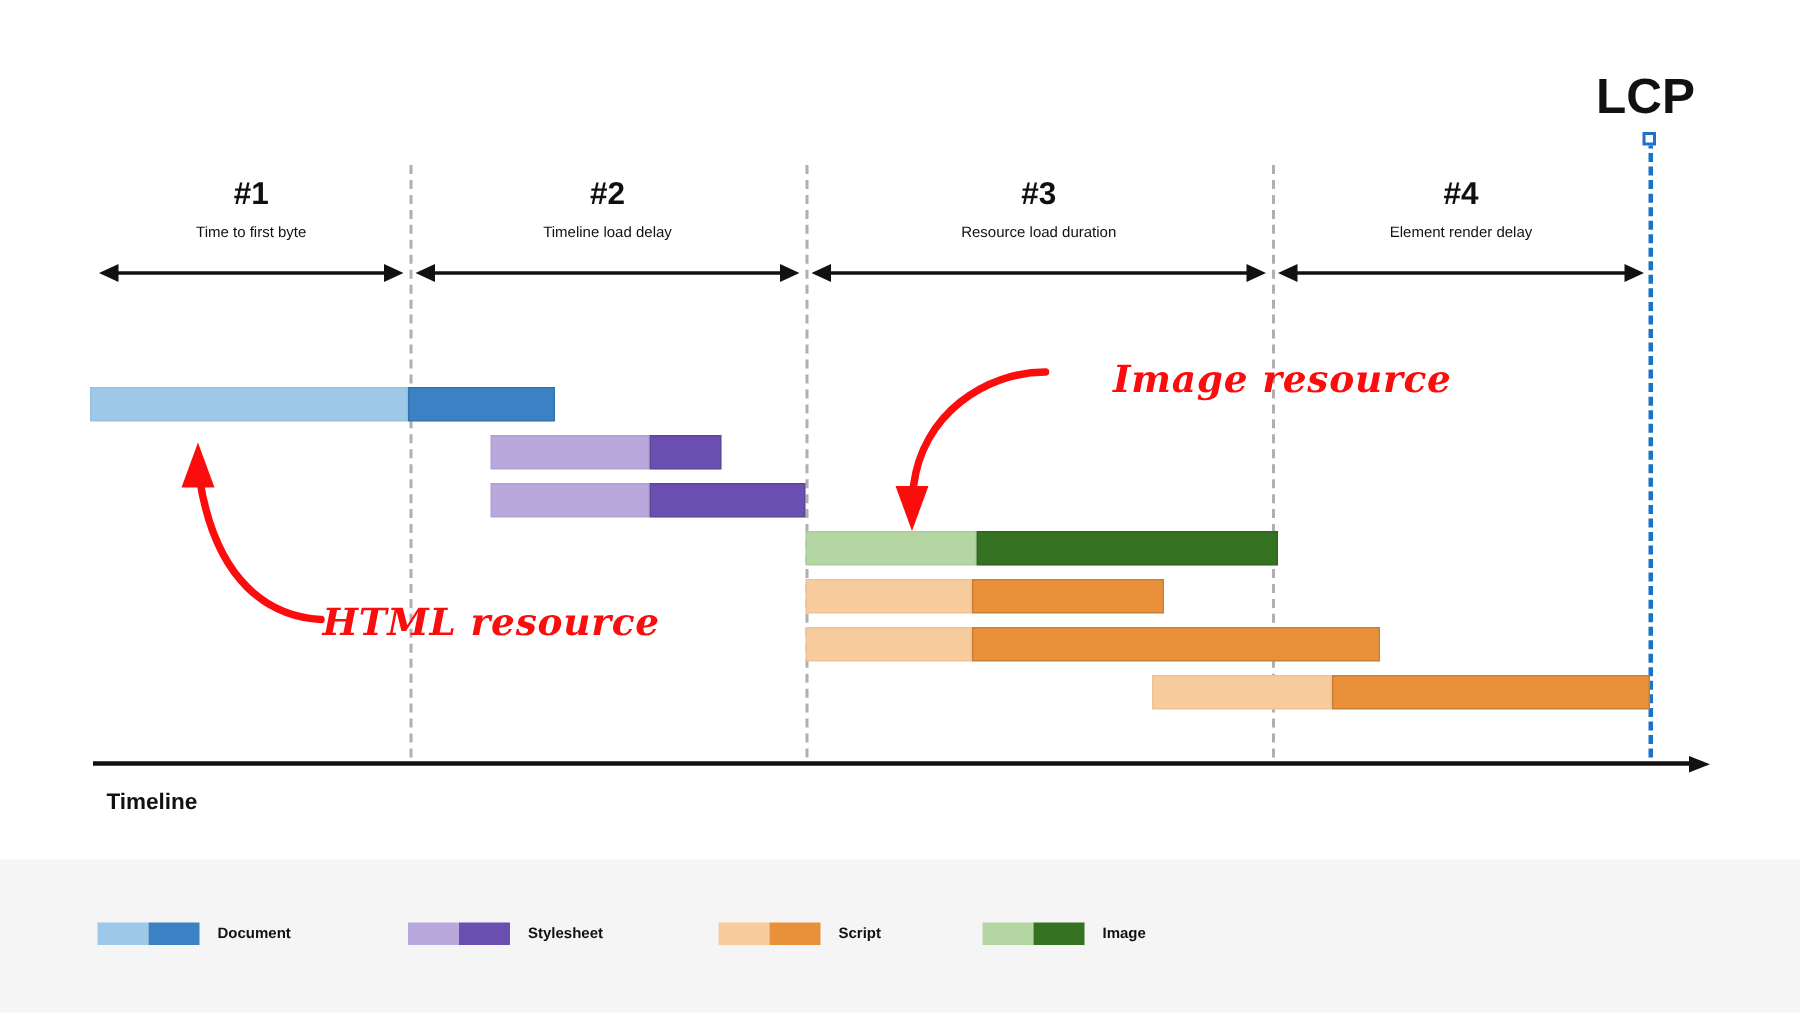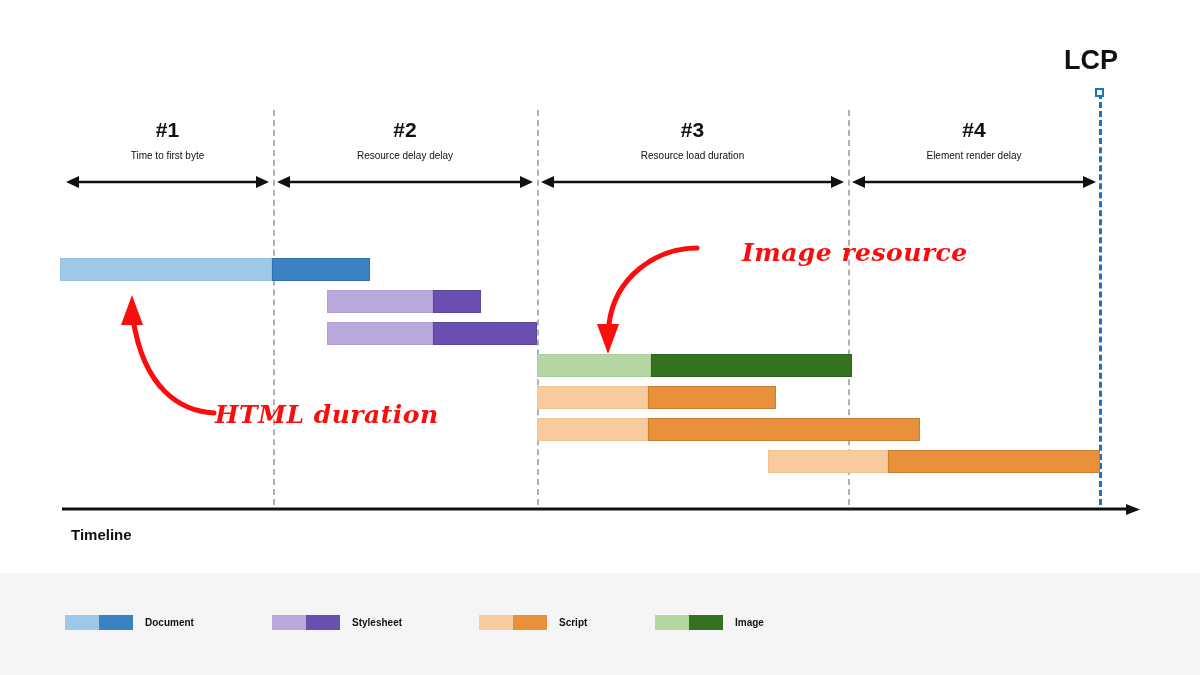--- a/index.html
+++ b/index.html
@@ -50,21 +50,21 @@
   #lcp-marker {
     position: absolute;
     width: 9px;
     height: 9px;
     border: 2px solid #1a73c8;
     background: #ffffff;
     box-sizing: border-box;
   }
   #lcp-label {
     position: absolute;
-    font-size: 27px;
+    font-size: 33px;
     font-weight: bold;
     color: #111111;
     letter-spacing: 0px;
     white-space: nowrap;
   }
 
   
   .phase-num {
     position: absolute;
     text-align: center;
@@ -182,21 +182,21 @@
 
     <div id="phases">
         <div class="phase-num" style="left: 67.5px; top: 118px; width: 200px;">#1</div>
         <div class="phase-name" style="left: 17.5px; top: 150px; width: 300px;">Time to first byte</div>
         <svg class="measure-arrow" width="203" height="14" viewBox="0 0 203 14" preserveAspectRatio="none" style="left: 66px;">
           <line x1="11" y1="7" x2="192" y2="7" stroke="#111111" stroke-width="2.4"></line>
           <polygon points="0,7 13,1 13,13" fill="#111111"></polygon>
           <polygon points="203,7 190,1 190,13" fill="#111111"></polygon>
         </svg>
         <div class="phase-num" style="left: 305px; top: 118px; width: 200px;">#2</div>
-        <div class="phase-name" style="left: 255px; top: 150px; width: 300px;">Resource delay delay</div>
+        <div class="phase-name" style="left: 255px; top: 150px; width: 300px;">Timeline load delay</div>
         <svg class="measure-arrow" width="256" height="14" viewBox="0 0 256 14" preserveAspectRatio="none" style="left: 277px;">
           <line x1="11" y1="7" x2="245" y2="7" stroke="#111111" stroke-width="2.4"></line>
           <polygon points="0,7 13,1 13,13" fill="#111111"></polygon>
           <polygon points="256,7 243,1 243,13" fill="#111111"></polygon>
         </svg>
         <div class="phase-num" style="left: 592.5px; top: 118px; width: 200px;">#3</div>
         <div class="phase-name" style="left: 542.5px; top: 150px; width: 300px;">Resource load duration</div>
         <svg class="measure-arrow" width="303" height="14" viewBox="0 0 303 14" preserveAspectRatio="none" style="left: 541px;">
           <line x1="11" y1="7" x2="292" y2="7" stroke="#111111" stroke-width="2.4"></line>
           <polygon points="0,7 13,1 13,13" fill="#111111"></polygon>
@@ -236,21 +236,21 @@
           <div class="seg light" style="width: 111px; background: rgb(248, 203, 156);"></div>
           <div class="seg dark" style="width: 272px; background: rgb(232, 145, 58);"></div>
         </div>
         <div class="bar" style="left: 768px; top: 450px; width: 332px;">
           <div class="seg light" style="width: 120px; background: rgb(248, 203, 156);"></div>
           <div class="seg dark" style="width: 212px; background: rgb(232, 145, 58);"></div>
         </div>
       </div>
 
     <div id="annotations">
-        <div class="annotation" style="left: 215px; top: 400px; color: rgb(251, 13, 13);">HTML duration</div>
+        <div class="annotation" style="left: 215px; top: 400px; color: rgb(251, 13, 13);">HTML resource</div>
         <div class="annotation" style="left: 703px; top: 238px; color: rgb(251, 13, 13); margin-left: 39px;">Image resource</div>
         <svg class="anno-arrow" width="110" height="140" viewBox="0 0 110 140" style="left: 110px; top: 285px;">
           <path d="M104,128 C70,126 34,104 23,34" fill="none" stroke="#fb0d0d" stroke-width="5" stroke-linecap="round"></path>
           <polygon points="22,10 33,40 11,40" fill="#fb0d0d"></polygon>
         </svg>
         <svg class="anno-arrow" width="120" height="120" viewBox="0 0 120 120" style="left: 585px; top: 240px;">
           <path d="M112,8 C72,8 30,36 24,84" fill="none" stroke="#fb0d0d" stroke-width="5" stroke-linecap="round"></path>
           <polygon points="23,114 12,84 34,84" fill="#fb0d0d"></polygon>
         </svg>
       </div>

